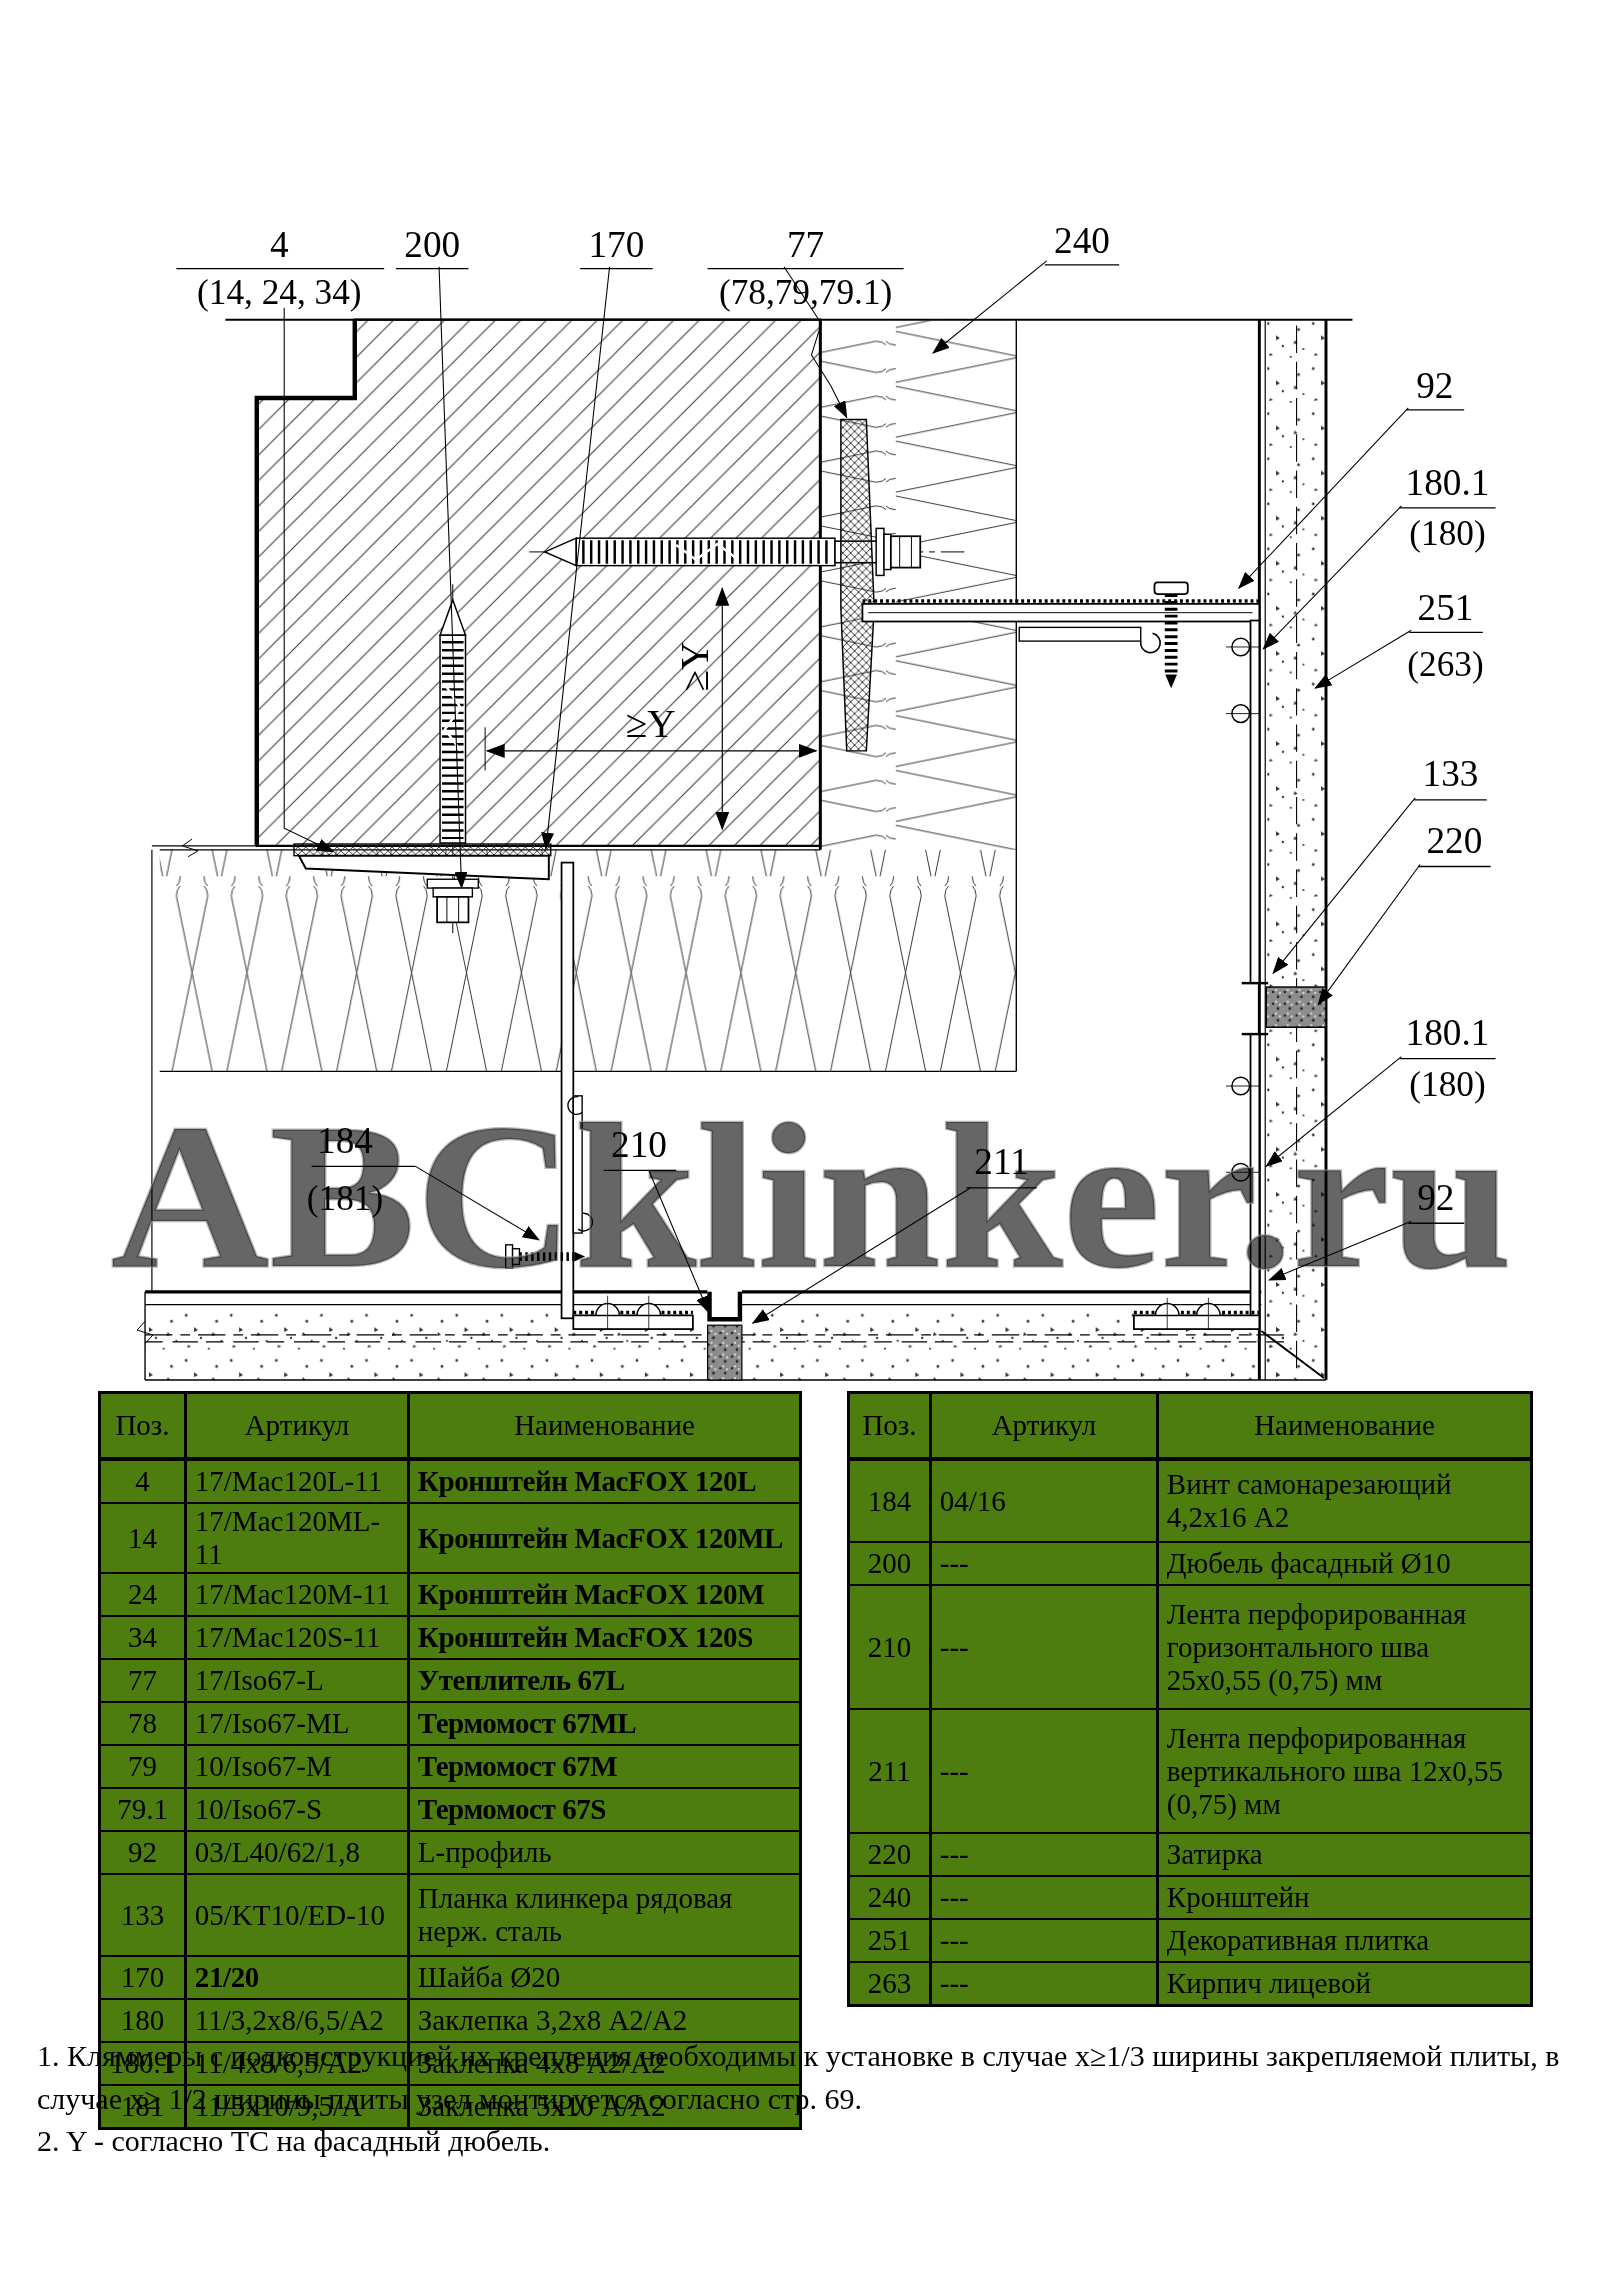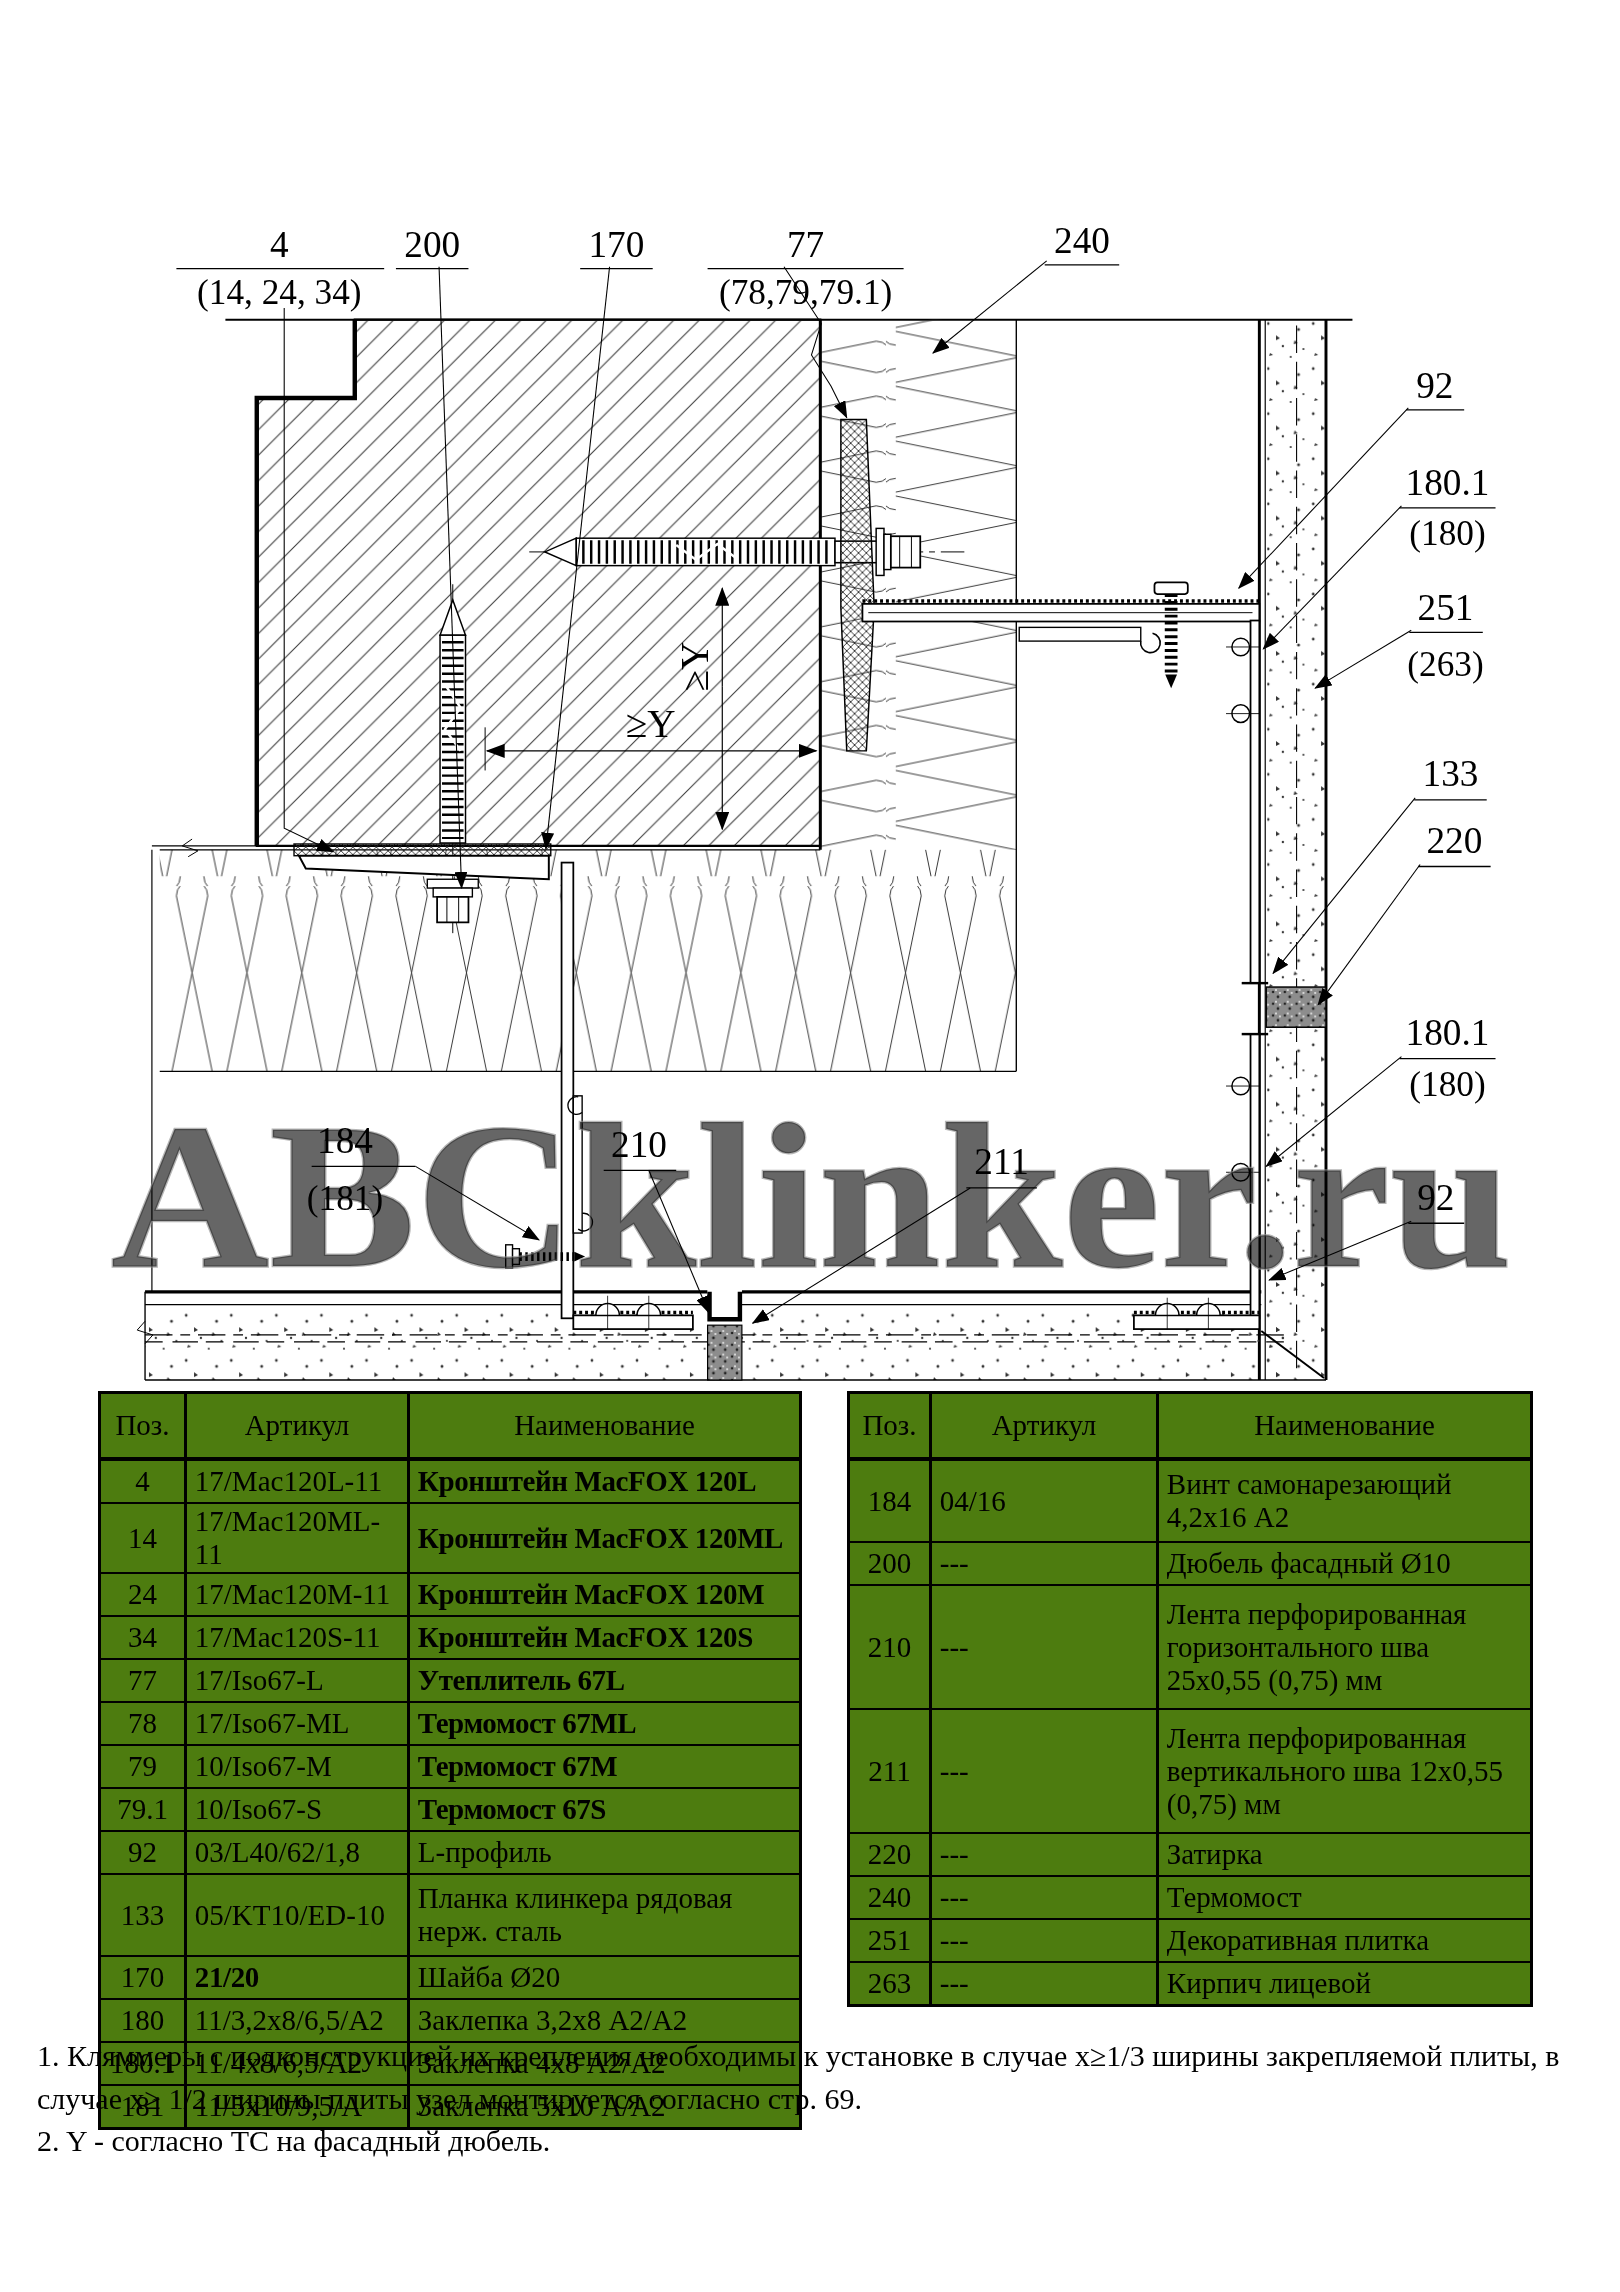--- a/index.html
+++ b/index.html
@@ -412,21 +412,21 @@
         <td>Лента перфорированная вертикального шва 12x0,55 (0,75) мм</td>
       </tr>
   <tr>
         <td class="c">220</td>
         <td>---</td>
         <td>Затирка</td>
       </tr>
   <tr>
         <td class="c">240</td>
         <td>---</td>
-        <td>Термомост</td>
+        <td>Кронштейн</td>
       </tr>
   <tr>
         <td class="c">251</td>
         <td>---</td>
         <td>Декоративная плитка</td>
       </tr>
   <tr>
         <td class="c">263</td>
         <td>---</td>
         <td>Кирпич лицевой</td>

